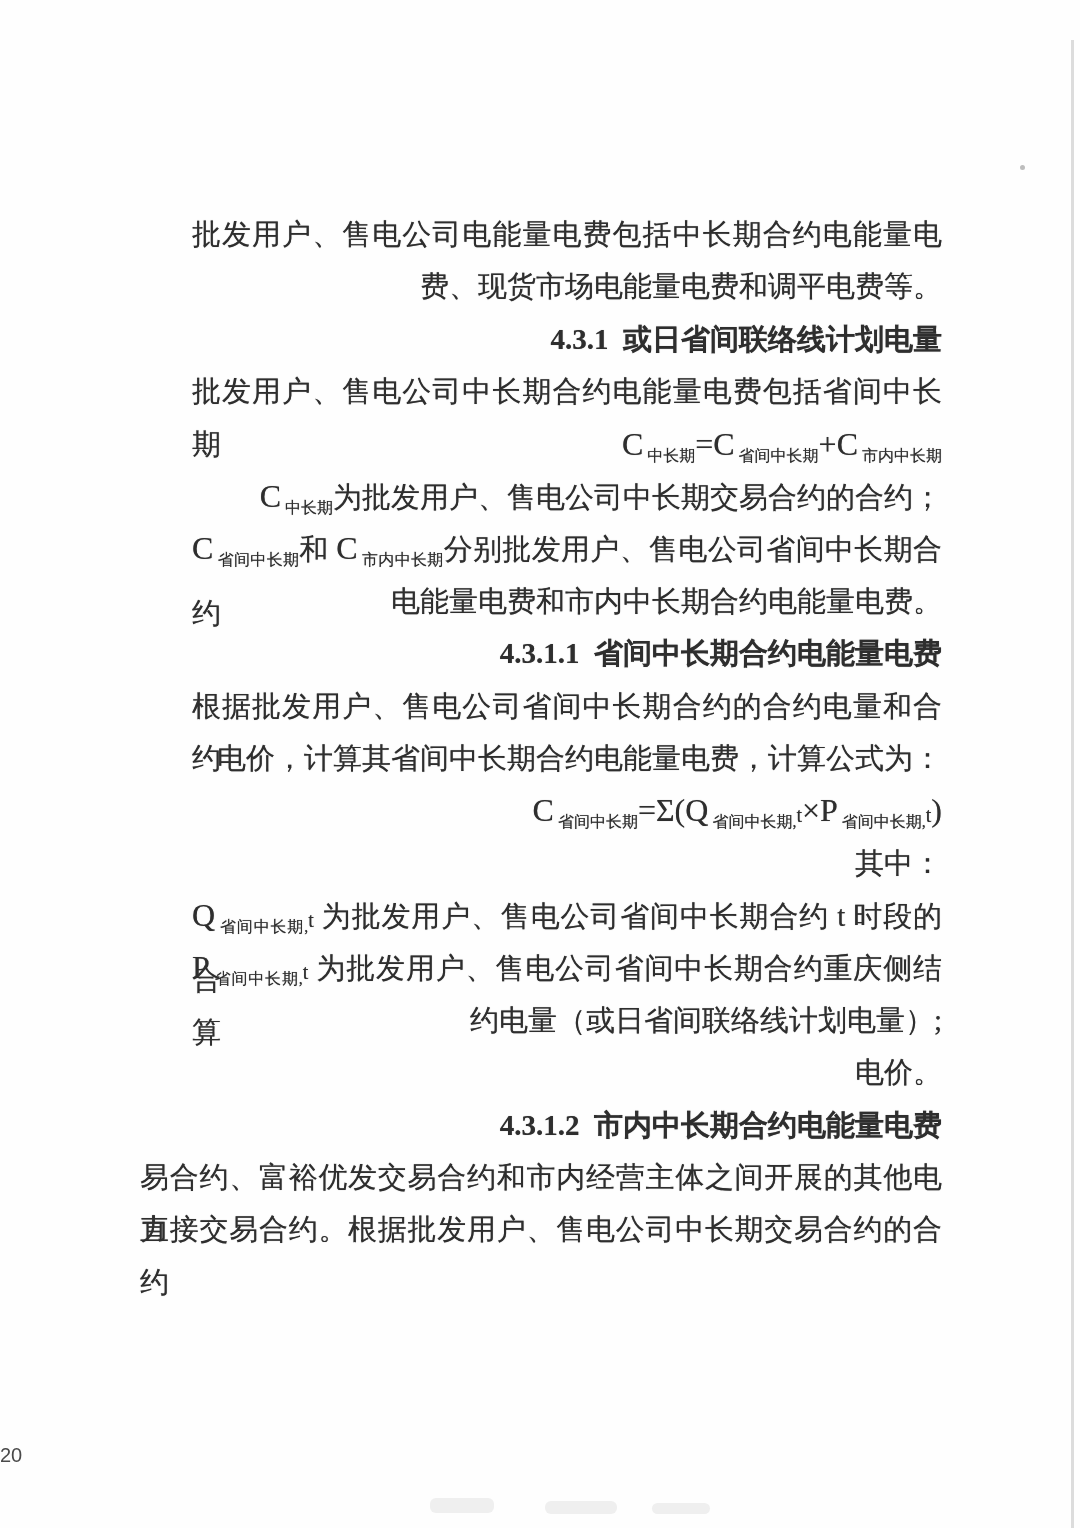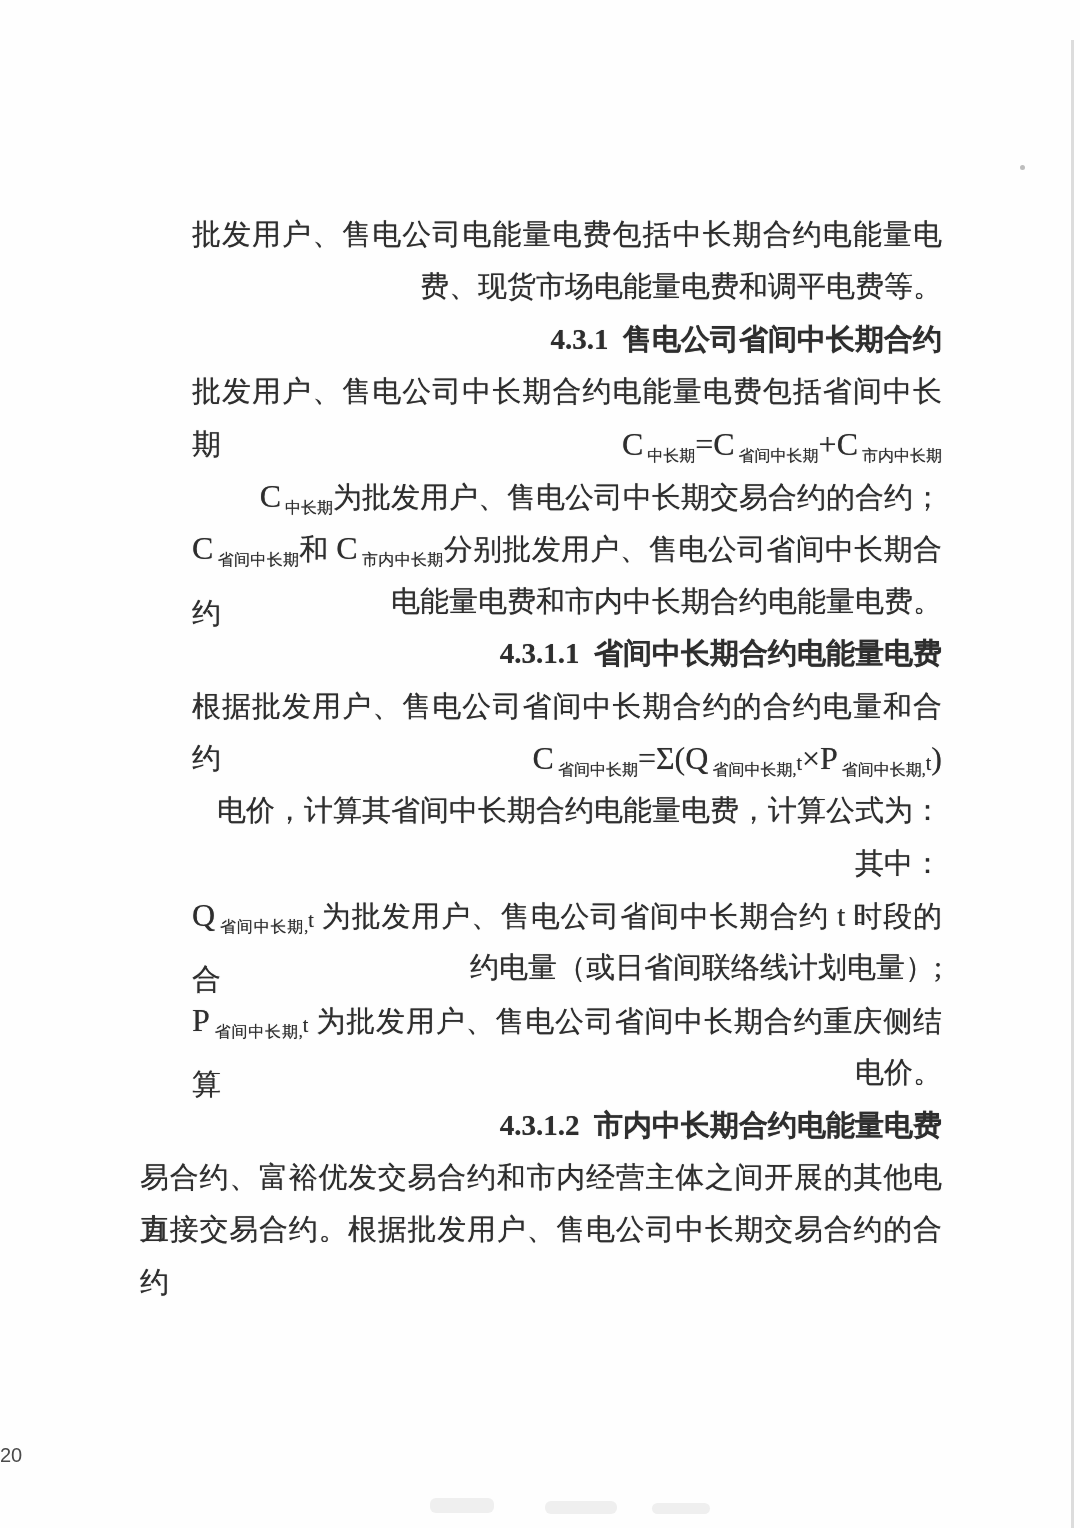--- a/index.html
+++ b/index.html
@@ -53,34 +53,34 @@
   .smudge.s3 { left:652px; top:1503px; width:58px; height:11px; }
 </style>
 </head>
 <body>
 
 <div class="page">
 
   <div class="text-block" style="color: rgb(46, 46, 46);">
       <div class="line body indent justify"><span class="run-n">批发用户、售电公司电能量电费包括中长期合约电能量电</span></div>
       <div class="line body"><span class="run-n">费、现货市场电能量电费和调平电费等。</span></div>
-      <div class="line heading indent"><span class="run-n">4.3.1  售电公司省间中长期合约</span></div>
+      <div class="line heading indent"><span class="run-n">4.3.1  或日省间联络线计划电量</span></div>
       <div class="line body indent justify"><span class="run-n">批发用户、售电公司中长期合约电能量电费包括省间中长期</span></div>
       <div class="line formula indent"><span class="run-v">C</span><span class="run-s"> 中长期</span><span class="run-v">=C</span><span class="run-s"> 省间中长期</span><span class="run-v">+C</span><span class="run-s"> 市内中长期</span></div>
       <div class="line body indent"><span class="run-v">C</span><span class="run-s"> 中长期</span><span class="run-n">为批发用户、售电公司中长期交易合约的合约；</span></div>
       <div class="line body indent justify"><span class="run-v">C</span><span class="run-s"> 省间中长期</span><span class="run-n">和 </span><span class="run-v">C</span><span class="run-s"> 市内中长期</span><span class="run-n">分别批发用户、售电公司省间中长期合约</span></div>
       <div class="line body"><span class="run-n">电能量电费和市内中长期合约电能量电费。</span></div>
       <div class="line heading indent"><span class="run-n">4.3.1.1  省间中长期合约电能量电费</span></div>
       <div class="line body indent justify"><span class="run-n">根据批发用户、售电公司省间中长期合约的合约电量和合约</span></div>
+      <div class="line body"><span class="run-n">电价，计算其省间中长期合约电能量电费，计算公式为：</span></div>
       <div class="line formula indent"><span class="run-v">C</span><span class="run-s"> 省间中长期</span><span class="run-v">=Σ(Q</span><span class="run-s"> 省间中长期,</span><span class="run-t">t</span><span class="run-v">×P</span><span class="run-s"> 省间中长期,</span><span class="run-t">t</span><span class="run-v">)</span></div>
-      <div class="line body"><span class="run-n">电价，计算其省间中长期合约电能量电费，计算公式为：</span></div>
       <div class="line body indent"><span class="run-n">其中：</span></div>
       <div class="line body indent justify"><span class="run-v">Q</span><span class="run-s"> 省间中长期,</span><span class="run-t">t</span><span class="run-n"> 为批发用户、售电公司省间中长期合约 t 时段的合</span></div>
+      <div class="line body indent justify"><span class="run-v">P</span><span class="run-s"> 省间中长期,</span><span class="run-t">t</span><span class="run-n"> 为批发用户、售电公司省间中长期合约重庆侧结算</span></div>
       <div class="line body"><span class="run-n">约电量（或日省间联络线计划电量）;</span></div>
-      <div class="line body indent justify"><span class="run-v">P</span><span class="run-s"> 省间中长期,</span><span class="run-t">t</span><span class="run-n"> 为批发用户、售电公司省间中长期合约重庆侧结算</span></div>
       <div class="line body"><span class="run-n">电价。</span></div>
       <div class="line heading indent"><span class="run-n">4.3.1.2  市内中长期合约电能量电费</span></div>
       <div class="line body justify"><span class="run-n">易合约、富裕优发交易合约和市内经营主体之间开展的其他电力</span></div>
       <div class="line body justify"><span class="run-n">直接交易合约。根据批发用户、售电公司中长期交易合约的合约</span></div>
     </div>
 
   <div class="page-number">20</div>
 
   <div class="edge-line"></div>
   <div class="speck"></div>

